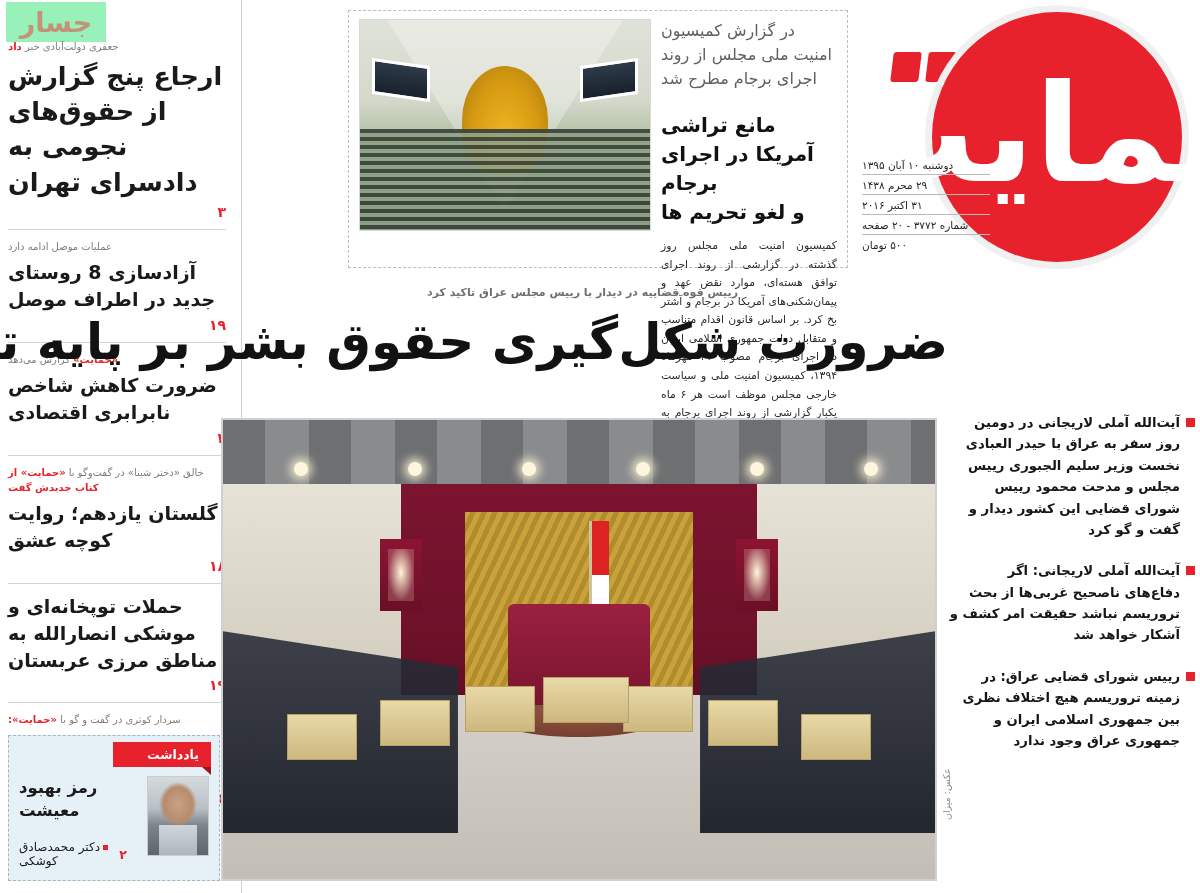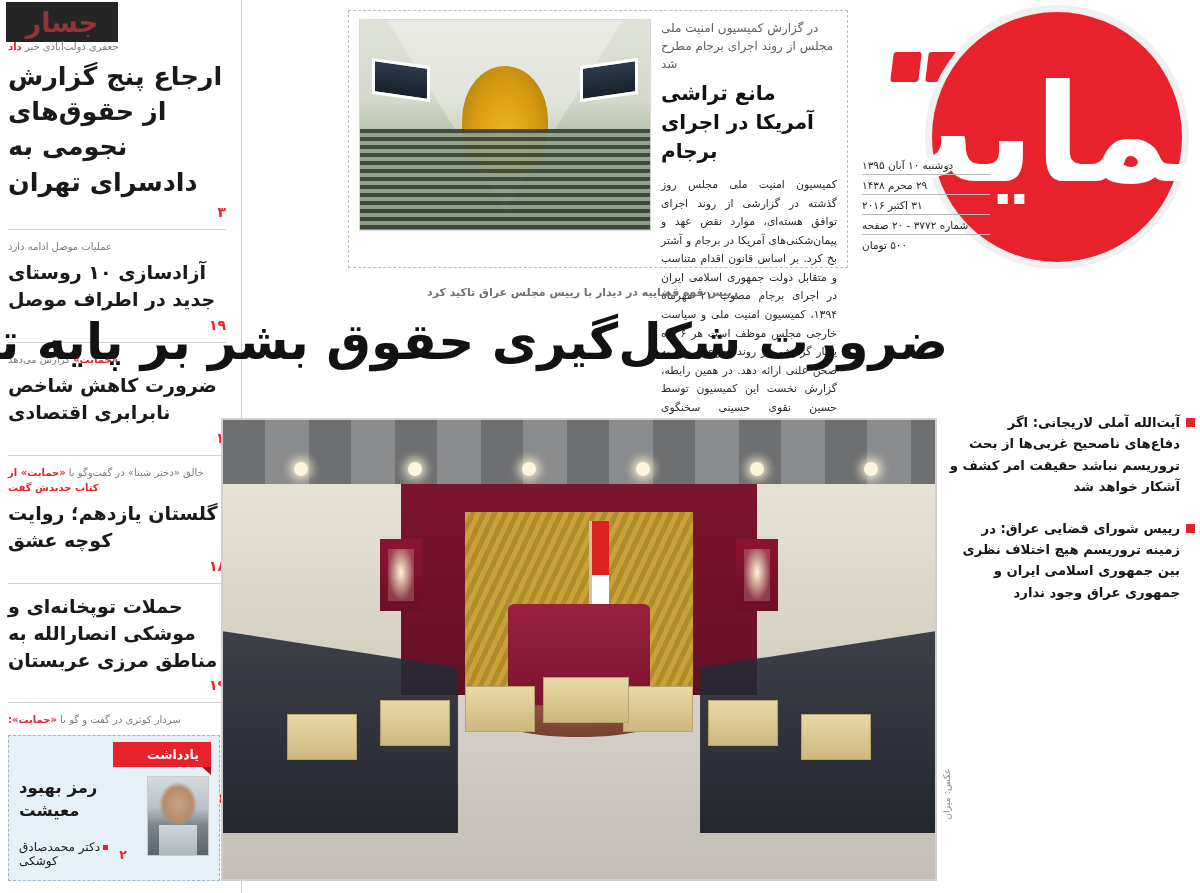--- a/index.html
+++ b/index.html
@@ -75,22 +75,22 @@
 
   
   #sidebar {
     position: absolute; top: 0; left: 0;
     width: 238px; height: 893px;
     padding: 0 12px 0 8px;
     border-left: none;
   }
   .sb-watermark {
     position: absolute; top: 2px; left: 6px;
-    width: 112px; height: 40px;
-    background: #000000;
+    width: 100px; height: 40px;
+    background: #86efac;
     opacity: .85;
   }
   .sb-watermark span {
     position: absolute; inset: 0;
     color: #e8222c;
     font-size: 27px; font-weight: bold;
     display: flex; align-items: center; justify-content: center;
     opacity: .55;
   }
   .sb-item { padding: 9px 0 9px 0; border-bottom: 1px solid #d4d4d4; position: relative; }
@@ -200,21 +200,21 @@
   .ta-photo .scr-r { right: 4%; transform: skewY(-8deg); }
   .ta-photo .seats {
     position:absolute; left:0; right:0; bottom:0; height: 48%;
     background: repeating-linear-gradient(
       to bottom,
       #39423a 0px, #39423a 4px,
       #8fa184 4px, #8fa184 8px);
     opacity: .92;
   }
   .ta-text { flex: 1; text-align: left; direction: rtl; }
-  .ta-kicker { font-size: 12px; color: #5f5f5f; margin-bottom: 6px; line-height: 1.5; }
+  .ta-kicker { font-size: 16px; color: #5f5f5f; margin-bottom: 20px; line-height: 1.5; }
   .ta-head {
     font-size: 20px; font-weight: bold; color: #111;
     line-height: 1.45; margin-bottom: 10px;
   }
   .ta-body {
     font-size: 10.8px; color: #2a2a2a; line-height: 1.72;
     text-align: justify;
   }
   .ta-more { font-size: 13px; color: #e8222c; font-weight: bold; margin-top: 4px; }
 
@@ -360,21 +360,21 @@
     <div class="sb-item" style="margin-top:30px;">
       <div class="sb-kicker">
         <span>جعفری دولت‌آبادی خبر </span><span class="red">داد</span>
       </div>
       <div class="sb-title big">ارجاع پنج گزارش از حقوق‌های نجومی به دادسرای تهران</div>
       <div class="sb-page">۳</div>
     </div>
 
     <div class="sb-item">
       <div class="sb-kicker">عملیات موصل ادامه دارد</div>
-      <div class="sb-title">آزادسازی ۱۰ روستای جدید در اطراف موصل</div>
+      <div class="sb-title">آزادسازی 8 روستای جدید در اطراف موصل</div>
       <div class="sb-page">۱۹</div>
     </div>
 
     <div class="sb-item">
       <div class="sb-kicker">
         <span class="red">«حمایت»</span><span> گزارش می‌دهد</span>
       </div>
       <div class="sb-title">ضرورت کاهش شاخص نابرابری اقتصادی</div>
       <div class="sb-page">۴</div>
     </div>
@@ -424,20 +424,21 @@
       <div class="beam"></div>
       <div class="dome"></div>
       <div class="scr-l"></div>
       <div class="scr-r"></div>
       <div class="seats"></div>
     </div>
     <div class="ta-text">
       <div class="ta-kicker">در گزارش کمیسیون امنیت ملی مجلس از روند اجرای برجام مطرح شد</div>
       <div class="ta-head">
         <div>مانع تراشی آمریکا در اجرای برجام</div>
+        <div>و لغو تحریم ها</div>
       </div>
       <div class="ta-body">کمیسیون امنیت ملی مجلس روز گذشته در گزارشی از روند اجرای توافق هسته‌ای، موارد نقض عهد و پیمان‌شکنی‌های آمریکا در برجام و آشتر بخ کرد. بر اساس قانون اقدام متناسب و متقابل دولت جمهوری اسلامی ایران در اجرای برجام مصوب ۲۱ مهرماه ۱۳۹۴، کمیسیون امنیت ملی و سیاست خارجی مجلس موظف است هر ۶ ماه یکبار گزارشی از روند اجرای برجام به صحن علنی ارائه دهد. در همین رابطه، گزارش نخست این کمیسیون توسط حسین نقوی حسینی سخنگوی کمیسیون امنیت ملی خانه ملت، در صحن علنی روز گذشته بهارستان قرائت شد. در بخشی از این گزارش آمده است: کلیه تعهدات ایران که می‌بایست پیش از اجرای ...</div>
       <div class="ta-more">۲</div>
     </div>
   </div>
 
   <div id="main-kicker">رییس قوه قضاییه در دیدار با رییس مجلس عراق تاکید کرد</div>
   <div id="main-head">ضرورت شکل‌گیری حقوق بشر بر پایه تمدن اسلامی</div>
 
   <div id="main-photo">
@@ -467,20 +468,24 @@
     <div class="mp-table" style="right:9%; top:64%;"></div>
     <div class="mp-table" style="right:22%; top:61%;"></div>
     <div class="mp-table" style="right:34%; top:58%;"></div>
     <div class="mp-table" style="left:45%; top:56%; width:86px;"></div>
   </div>
   <div id="photo-credit">عکس: میزان</div>
 
   <div id="bullets">
     <div class="bullet">
       <span class="sq"></span>
+      <p>آیت‌الله آملی لاریجانی در دومین روز سفر به عراق با حیدر العبادی نخست وزیر سلیم الجبوری رییس مجلس و مدحت محمود رییس شورای قضایی این کشور دیدار و گفت و گو کرد</p>
+    </div>
+    <div class="bullet">
+      <span class="sq"></span>
       <p>آیت‌الله آملی لاریجانی: اگر دفاع‌های ناصحیح غربی‌ها از بحث تروریسم نباشد حقیقت امر کشف و آشکار خواهد شد</p>
     </div>
     <div class="bullet">
       <span class="sq"></span>
       <p>رییس شورای قضایی عراق: در زمینه تروریسم هیچ اختلاف نظری بین جمهوری اسلامی ایران و جمهوری عراق وجود ندارد</p>
     </div>
 
   </div>
 
 </div>

